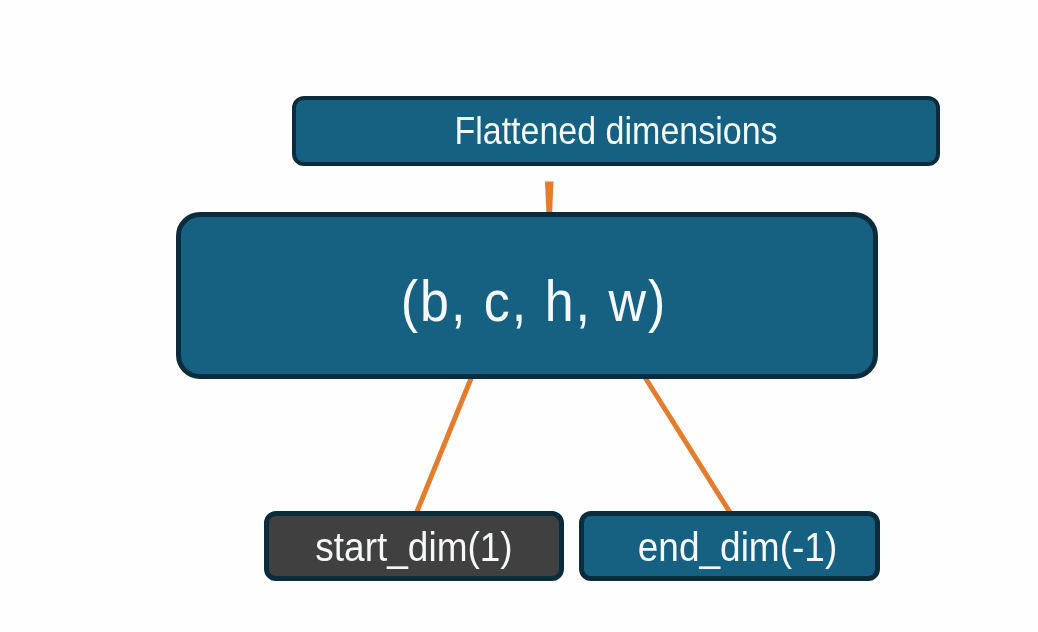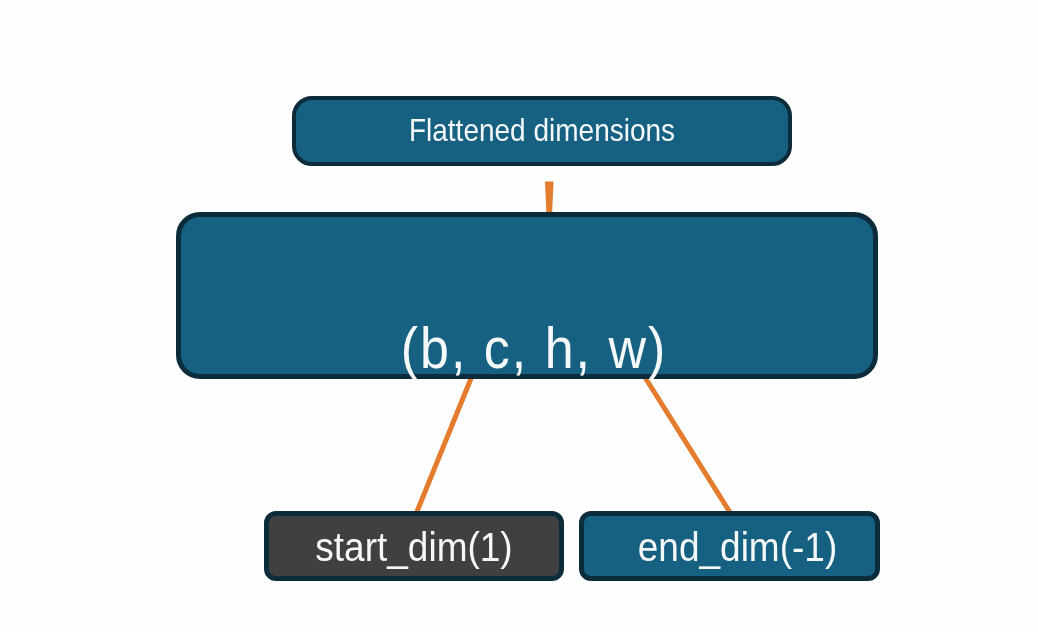--- a/index.html
+++ b/index.html
@@ -30,35 +30,34 @@
     border-style: solid;
     white-space: nowrap;
   }
   .node .lbl {
     display: inline-block;
     transform: scaleY(1.12);
     line-height: 1;
   }
   .node-title {
     left: 292px; top: 96px;
-    width: 500px; height: 70px;
+    width: 648px; height: 70px;
     border-width: 4px;
-    border-radius: 20px;
-    font-size: 28px;
+    border-radius: 12px;
+    font-size: 34px;
   }
   .node-tensor {
     left: 176px; top: 212px;
     width: 702px; height: 167px;
     border-width: 5px;
     border-radius: 24px;
     font-size: 52px;
     letter-spacing: 2px;
     padding-left: 14px;
     padding-top: 10px;
-    align-items: flex-end;
   }
   .node-param {
     border-width: 5px;
     border-radius: 12px;
     font-size: 37px;
   }
   .node-start {
     left: 264px; top: 511px;
     width: 300px; height: 70px;
   }

